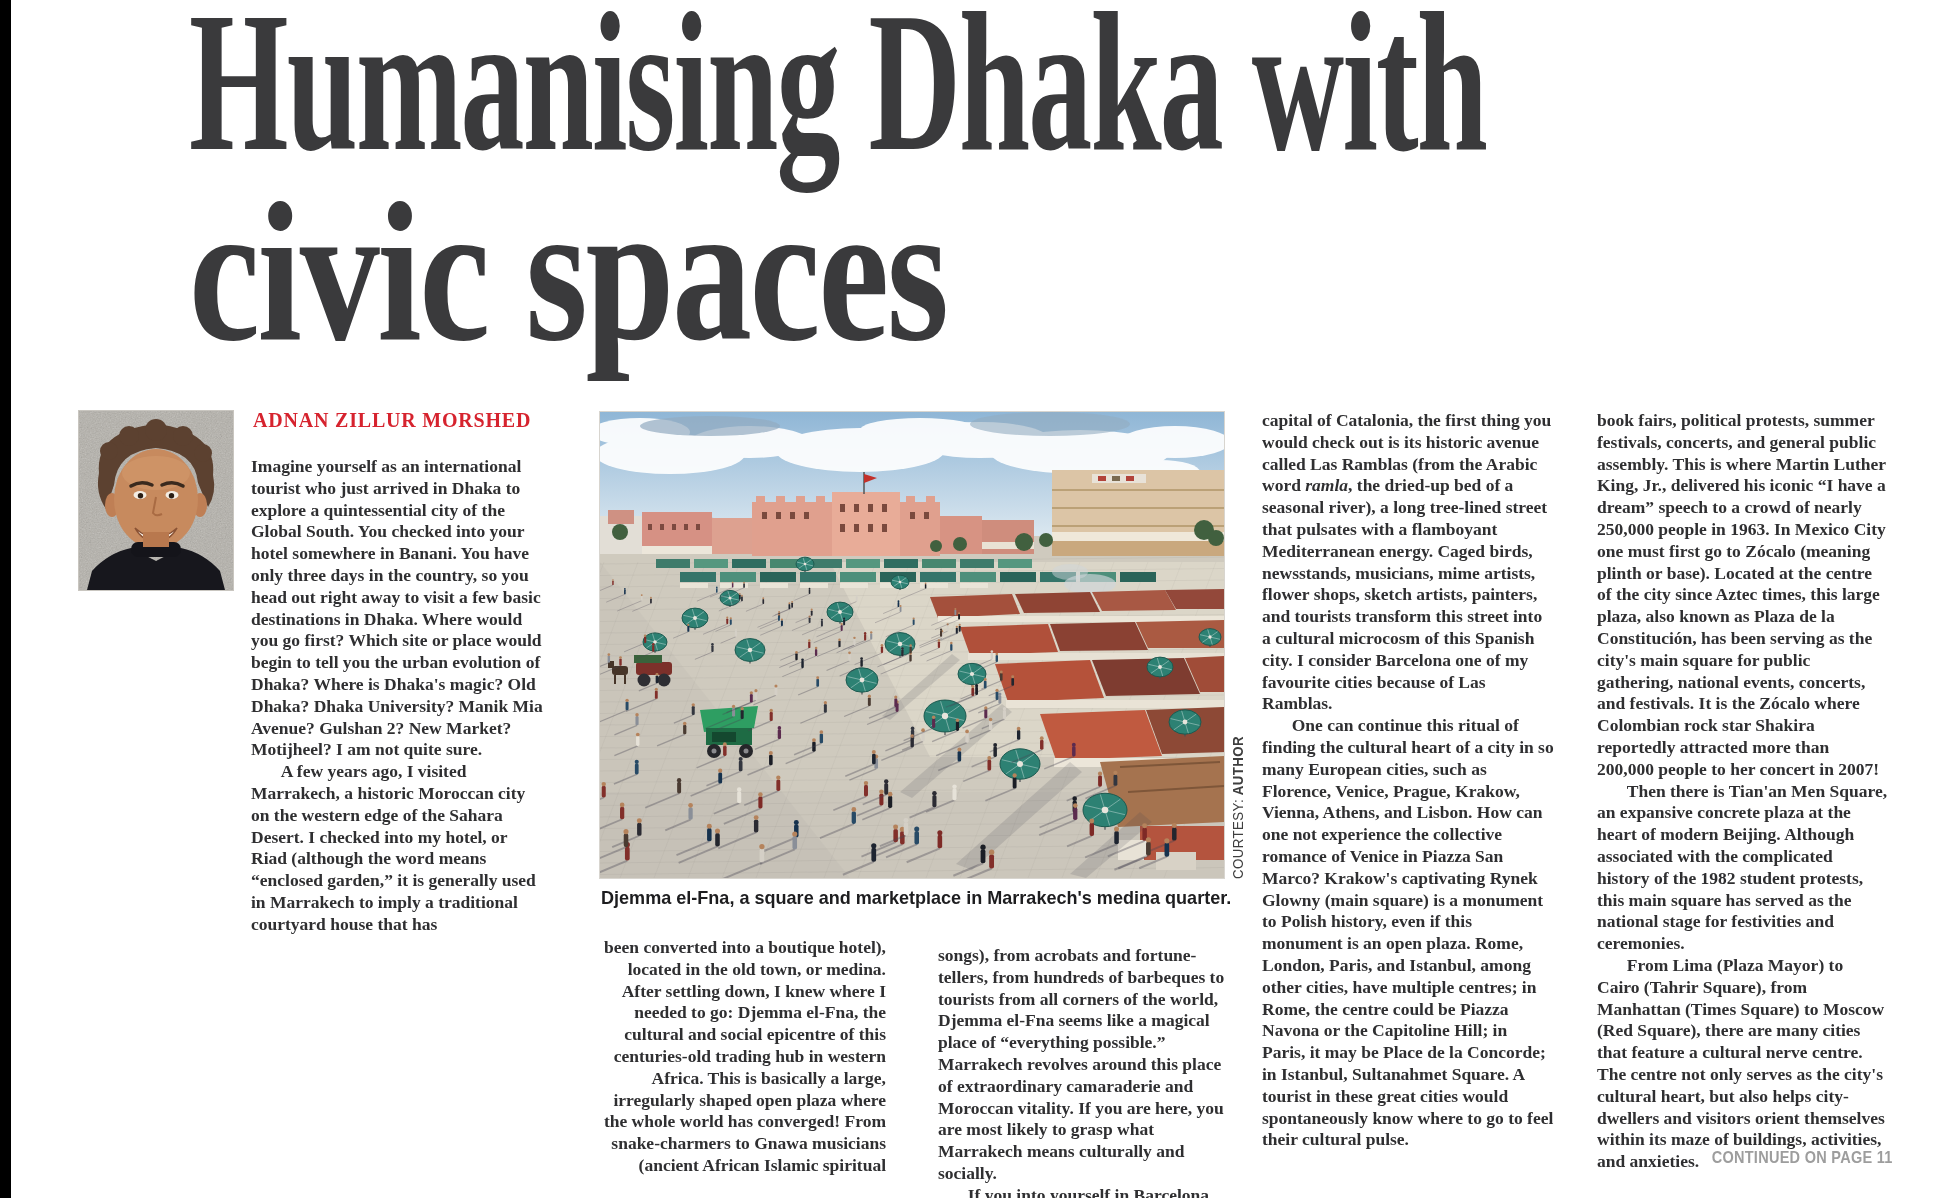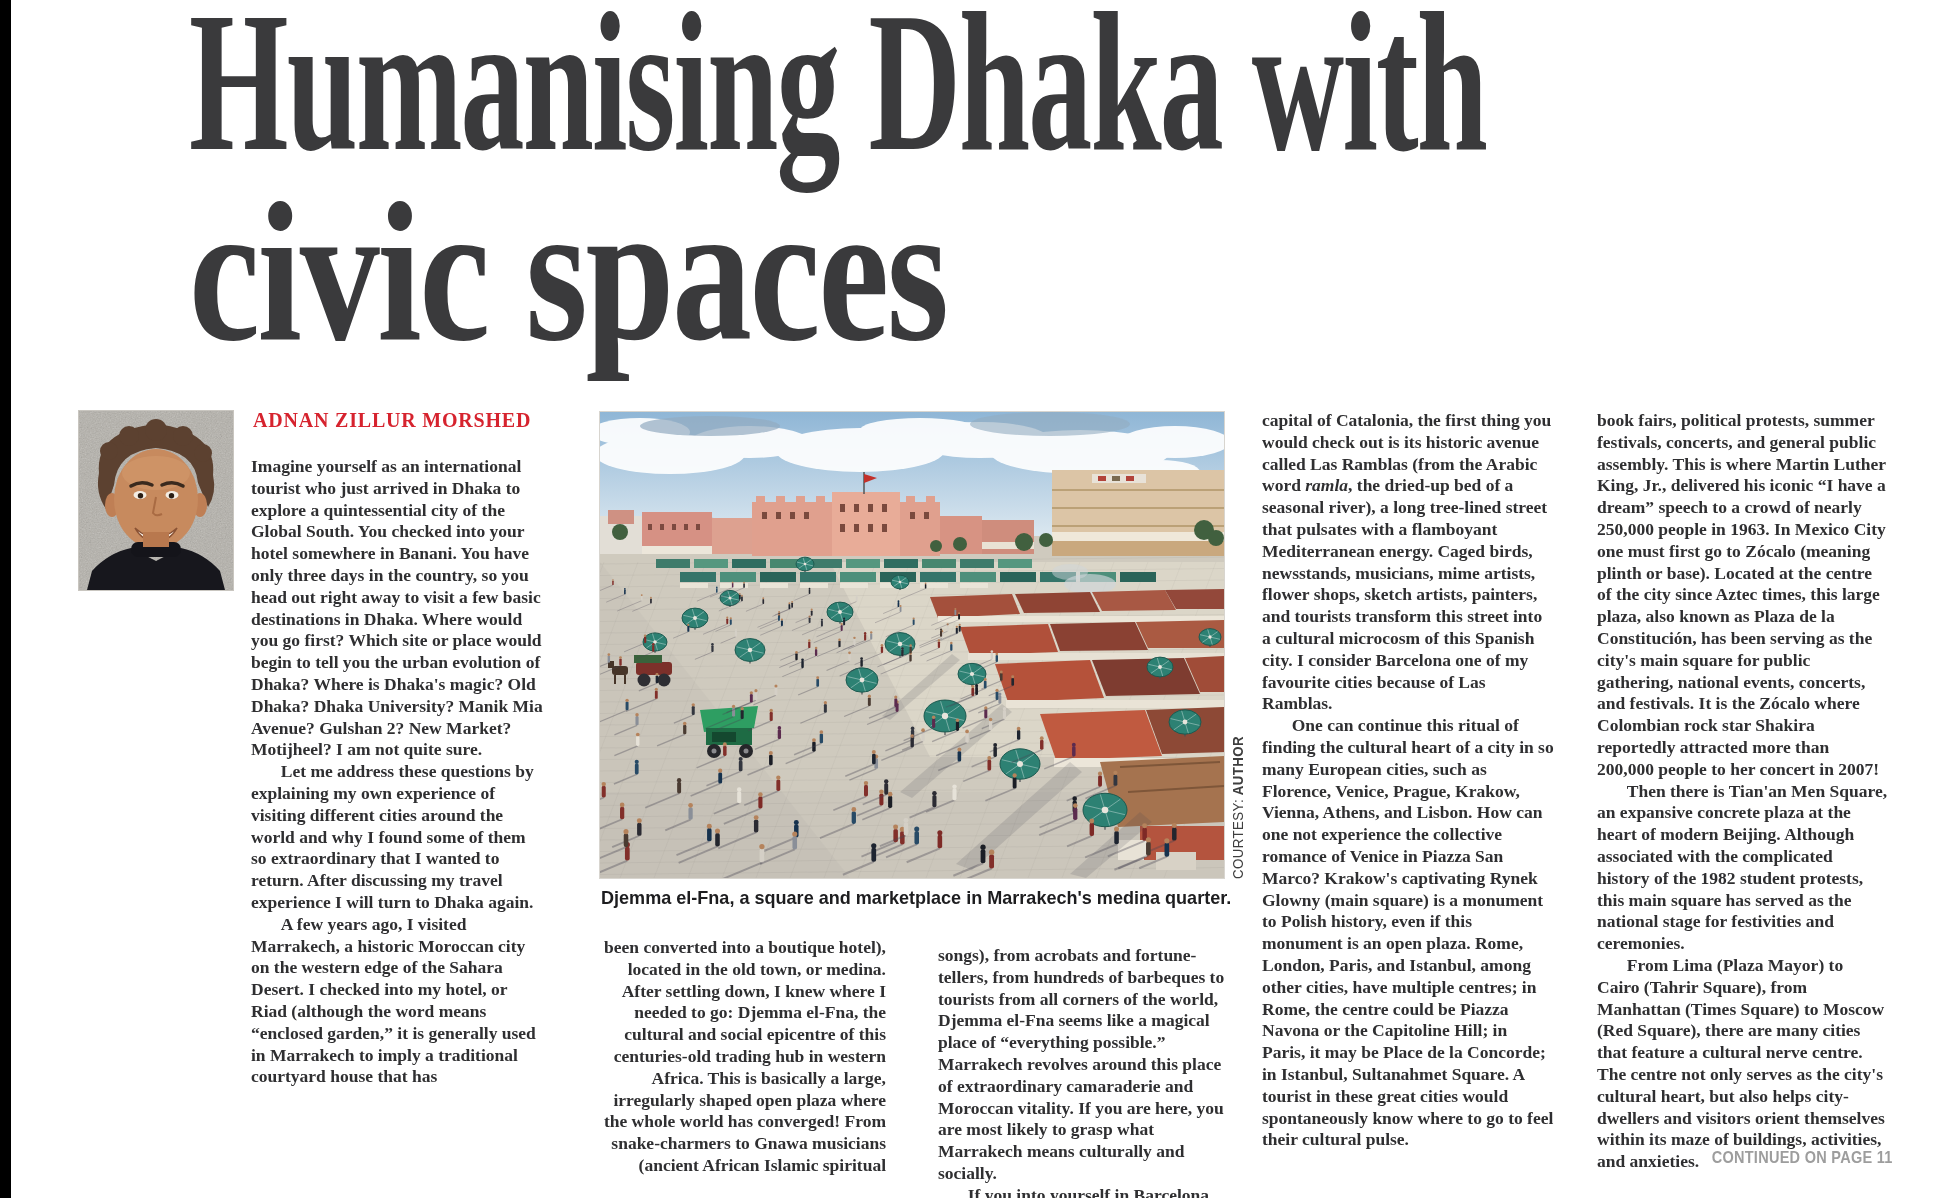--- a/index.html
+++ b/index.html
@@ -93,21 +93,20 @@
     <path d="M8,179 L13,160 Q29,142 52,137 L77,150 L102,137 Q125,142 141,160 L146,179 Z" fill="#17171d"></path>
     <rect x="52" y="131" width="50" height="15" rx="7" fill="#14141a"></rect>
     <rect x="64" y="121" width="26" height="15" fill="#b8784e"></rect>
   </svg>
 </div>
 
 <div class="byline">ADNAN ZILLUR MORSHED</div>
 
 <div class="col c1">
   <p>Imagine yourself as an international tourist who just arrived in Dhaka to explore a quintessential city of the Global South. You checked into your hotel somewhere in Banani. You have only three days in the country, so you head out right away to visit a few basic destinations in Dhaka. Where would you go first? Which site or place would begin to tell you the urban evolution of Dhaka? Where is Dhaka's magic? Old Dhaka? Dhaka University? Manik Mia Avenue? Gulshan 2? New Market? Motijheel? I am not quite sure.</p>
-  <p>Let me address these questions by explaining my own experience of visiting different cities around the world and why I found some of them so extraordinary that I wanted to return. After discussing my travel experience I will turn to Dhaka again.</p>
   <p>A few years ago, I visited Marrakech, a historic Moroccan city on the western edge of the Sahara Desert. I checked into my hotel, or Riad (although the word means “enclosed garden,” it is generally used in Marrakech to imply a traditional courtyard house that has</p>
 </div>
 
 <figure class="photo">
   <svg id="market" viewBox="0 0 624 466">
     <defs>
       <linearGradient id="skyGrad" x1="0" y1="0" x2="0" y2="1">
         <stop offset="0" stop-color="#8fb6d6"></stop>
           <stop offset="1" stop-color="#dce8f0"></stop>
       </linearGradient>

